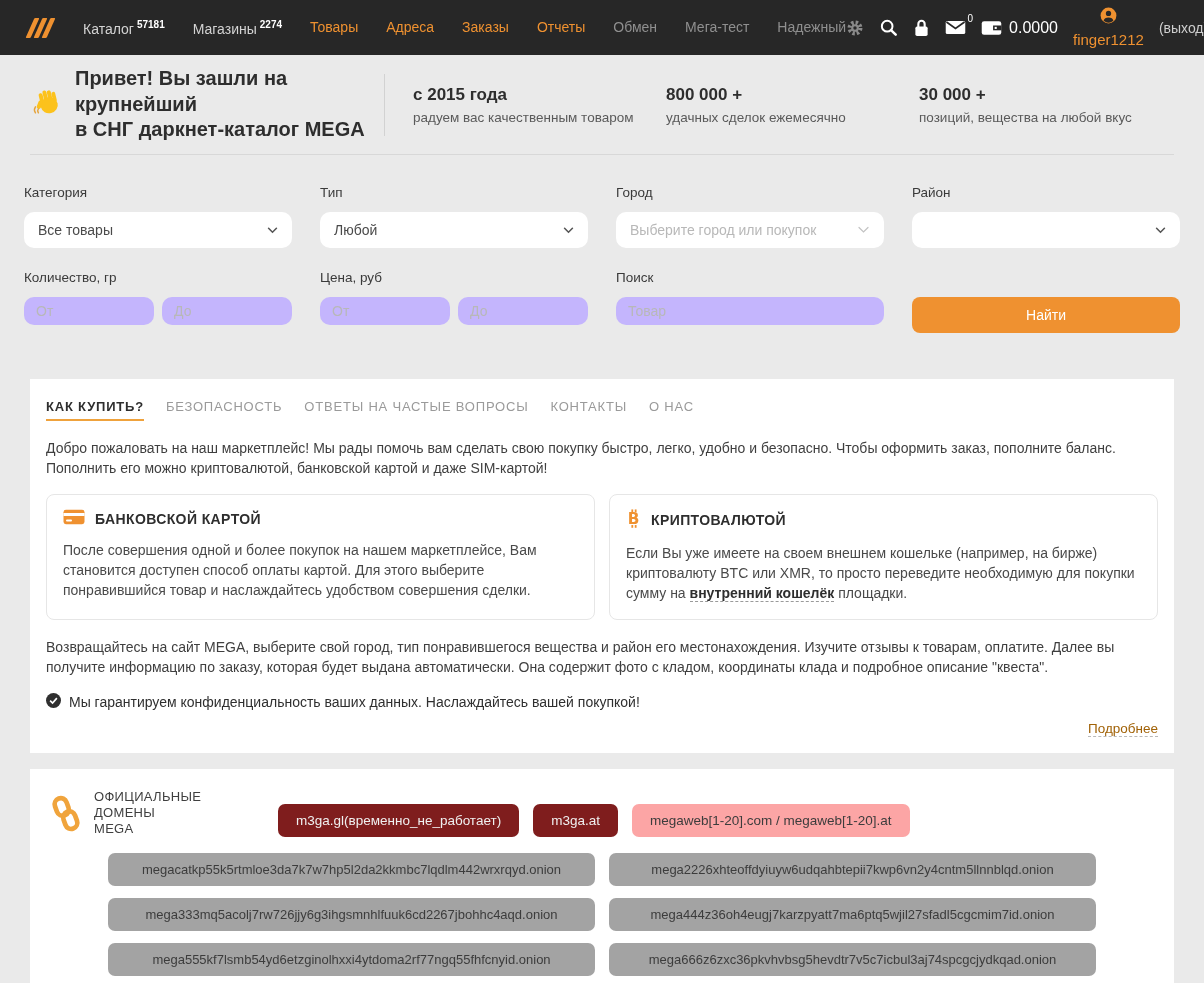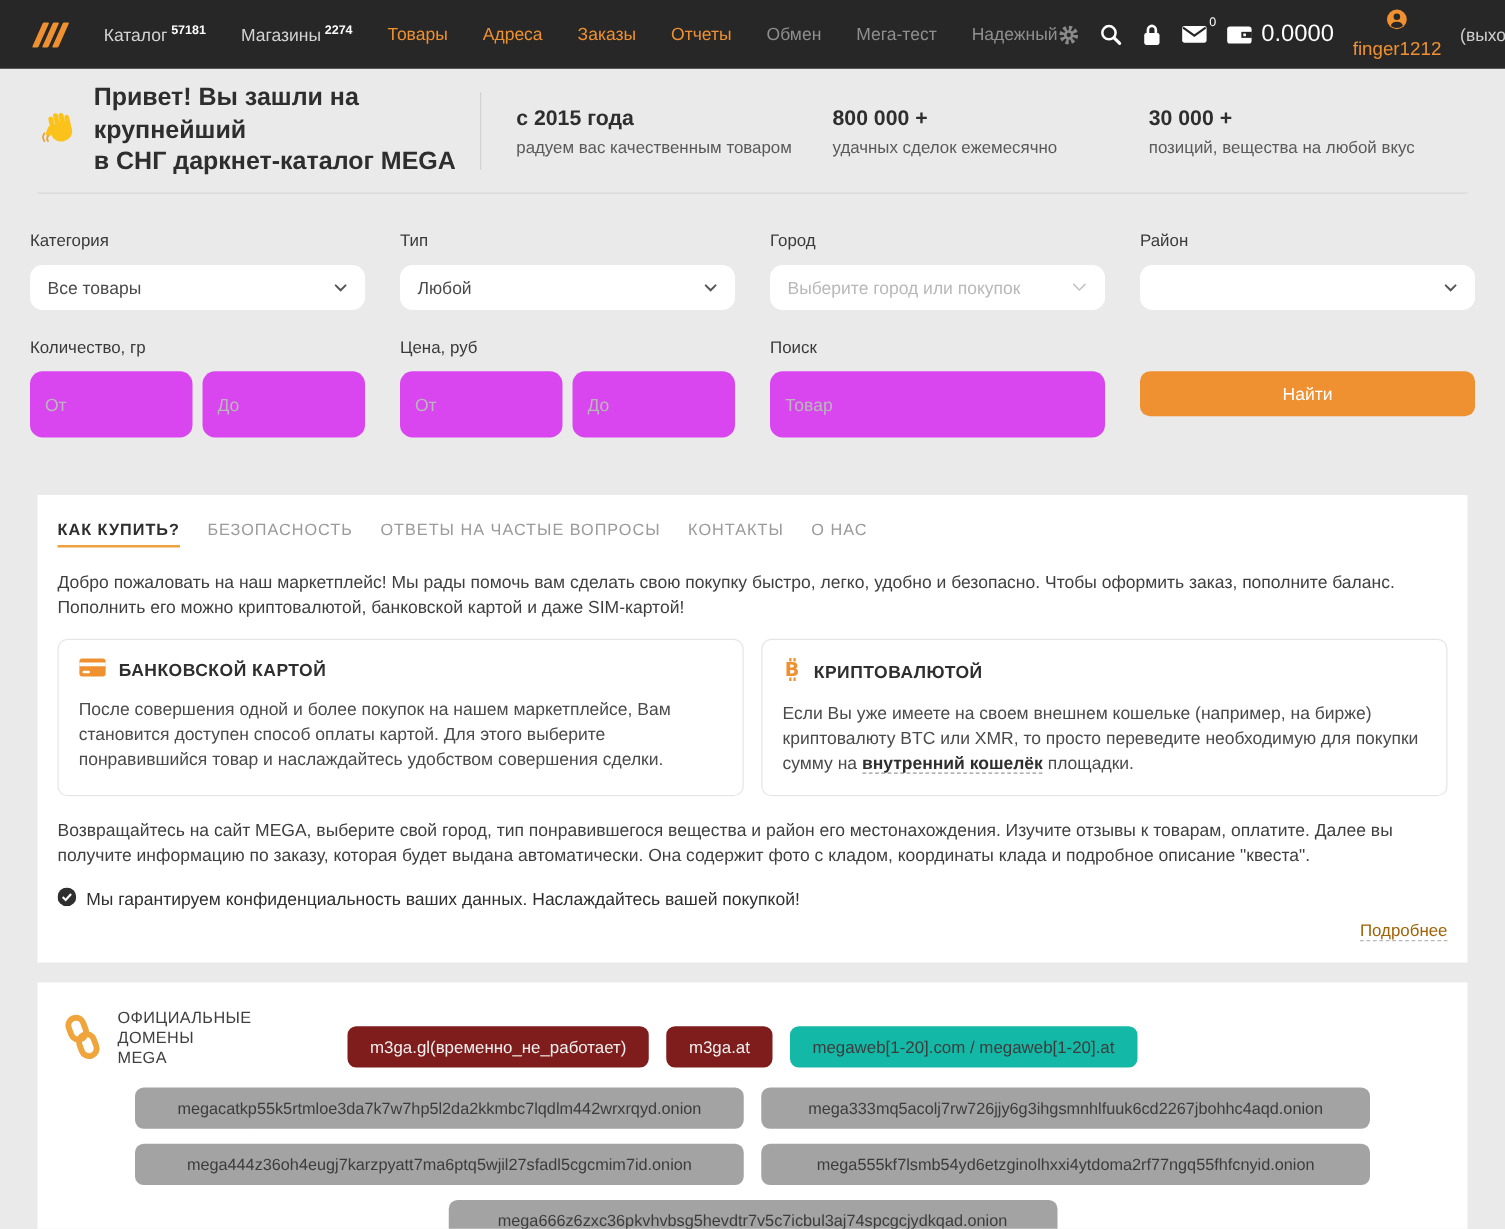--- a/index.html
+++ b/index.html
@@ -15,41 +15,41 @@
   .logo i{display:block;width:5px;height:20px;background:#ef9130;transform:skewX(-24deg);border-radius:1px;}
   .nav-links{display:flex;align-items:flex-start;gap:28px;font-size:14px;}
   .nav-link{cursor:pointer;white-space:nowrap;}
   .nav-link.c-white .lbl{color:#d3d3d3;}
   .nav-link.c-orange .lbl{color:#ef9130;}
   .nav-link.c-muted .lbl{color:#8f8f8f;}
   .nav-link .badge{color:#fff;font-size:10px;font-weight:bold;margin-left:3px;vertical-align:super;}
   .nav-right{margin-left:auto;display:flex;align-items:center;gap:15px;}
   .nav-icon{display:flex;align-items:center;cursor:pointer;position:relative;}
   .mail-badge{position:absolute;top:-7px;right:-7px;color:#fff;font-size:10px;}
-  .balance{color:#fff;font-size:19px;display:flex;align-items:center;gap:7px;cursor:pointer;}
+  .balance{color:#fff;font-size:16px;display:flex;align-items:center;gap:7px;cursor:pointer;}
   .user{color:#ef9130;font-size:15px;display:flex;align-items:center;gap:7px;cursor:pointer;flex-direction:column;}
   .logout{color:#cfcfcf;font-size:14px;cursor:pointer;}
   
   .hero{height:99px;display:flex;align-items:center;padding:0 32px;box-sizing:border-box;}
   .welcome{display:flex;gap:12px;align-items:center;width:352px;box-sizing:border-box;}
   .welcome-text{font-size:20px;font-weight:bold;color:#2e2e2e;line-height:1.28;}
   .hero-divider{width:1px;height:62px;background:#d2d2d2;margin-right:28px;}
   .stats{flex:1;display:grid;grid-template-columns:1fr 1fr 1fr;}
   .stat-title{font-size:17px;font-weight:bold;color:#2e2e2e;margin-bottom:5px;}
   .stat-sub{font-size:13.5px;color:#5a5a5a;}
   .rule{height:1px;background:#d8d8d8;margin:0 30px;}
   
   .filters{padding:30px 24px 0;}
   .filter-grid{display:grid;grid-template-columns:repeat(4,1fr);gap:28px;}
   .filter-row2{margin-top:22px;}
   .filter-label{font-size:13.5px;color:#3a3a3a;margin-bottom:12px;}
   .select{background:#fff;height:36px;border-radius:10px;display:flex;align-items:center;justify-content:space-between;padding:0 14px;font-size:14px;color:#4a4a4a;cursor:pointer;}
   .select .ph{color:#b8b8b8;}
   .range{display:flex;gap:8px;}
-  input.txt{background:#d946ef;border:none;outline:none;height:53px;border-radius:10px;padding:0 12px;font-size:14px;color:#333;width:100%;box-sizing:border-box;font-family:inherit;}
+  input.txt{background:#c4b5fd;border:none;outline:none;height:28px;border-radius:10px;padding:0 12px;font-size:14px;color:#333;width:100%;box-sizing:border-box;font-family:inherit;}
   input.txt::placeholder{color:#b8b8b8;}
   .btn-find{height:36px;width:100%;border:none;border-radius:8px;background:#ef9130;color:#fff;font-size:14px;cursor:pointer;font-family:inherit;}
   
   .panel{background:#fff;border-radius:0;margin:16px 30px;padding:16px;box-sizing:border-box;}
   #info-panel{margin-top:46px;}
   .tabs{display:flex;gap:22px;padding-top:4px;}
   .tab{font-size:13px;letter-spacing:.8px;color:#9a9a9a;cursor:pointer;padding-bottom:5px;}
   .tab.active{color:#2e2e2e;font-weight:bold;border-bottom:2px solid #efa23c;}
   .para{font-size:14px;line-height:20px;color:#3f3f3f;margin-top:17px;}
   .pay-cards{display:grid;grid-template-columns:1fr 1fr;gap:14px;margin-top:16px;}
@@ -60,21 +60,21 @@
   .guarantee{display:flex;gap:8px;align-items:center;margin-top:16px;font-size:14px;color:#2f2f2f;}
   .more{text-align:right;margin-top:8px;}
   .more span{font-size:13.5px;color:#a16207;border-bottom:1px dashed #b9b9b9;cursor:pointer;}
   
   #domains-panel{margin-top:8px;padding:20px;}
   .dom-head{display:flex;align-items:flex-end;gap:12px;}
   .dom-title{font-size:13px;color:#3f3f3f;line-height:16px;letter-spacing:.3px;width:172px;}
   .pills{display:flex;gap:14px;align-items:center;}
   .pill{height:33px;line-height:33px;border-radius:7px;padding:0 18px;font-size:13.5px;cursor:pointer;white-space:nowrap;}
   .pill.dark{background:#7f1d1d;color:#f0f0f0;}
-  .pill.light{background:#14b8a6;color:#3c3c3c;}
+  .pill.light{background:#fca5a5;color:#3c3c3c;}
   .onion-grid{display:flex;flex-wrap:wrap;gap:12px 14px;justify-content:center;margin-top:16px;}
   .pill.onion{flex:0 0 487px;text-align:center;background:#a3a3a3;color:#3c3c3c;padding:0;font-size:13px;}
 </style>
 </head>
 <body>
 
 <div class="nav">
   <div class="logo">
       <i></i>
       <i></i>
@@ -322,19 +322,20 @@
     </div>
     <div class="pills" id="clearnet-pills">
         <span class="pill dark">m3ga.gl(временно_не_работает)</span>
         <span class="pill dark">m3ga.at</span>
         <span class="pill light">megaweb[1-20].com / megaweb[1-20].at</span>
       </div>
 
   </div>
   <div class="onion-grid" id="onion-pills">
       <span class="pill onion">megacatkp55k5rtmloe3da7k7w7hp5l2da2kkmbc7lqdlm442wrxrqyd.onion</span>
+      <span class="pill onion">mega2226xhteoffdyiuyw6udqahbtepii7kwp6vn2y4cntm5llnnblqd.onion</span>
       <span class="pill onion">mega333mq5acolj7rw726jjy6g3ihgsmnhlfuuk6cd2267jbohhc4aqd.onion</span>
       <span class="pill onion">mega444z36oh4eugj7karzpyatt7ma6ptq5wjil27sfadl5cgcmim7id.onion</span>
       <span class="pill onion">mega555kf7lsmb54yd6etzginolhxxi4ytdoma2rf77ngq55fhfcnyid.onion</span>
       <span class="pill onion">mega666z6zxc36pkvhvbsg5hevdtr7v5c7icbul3aj74spcgcjydkqad.onion</span>
     </div>
 
 </div>
 
 </body></html>

